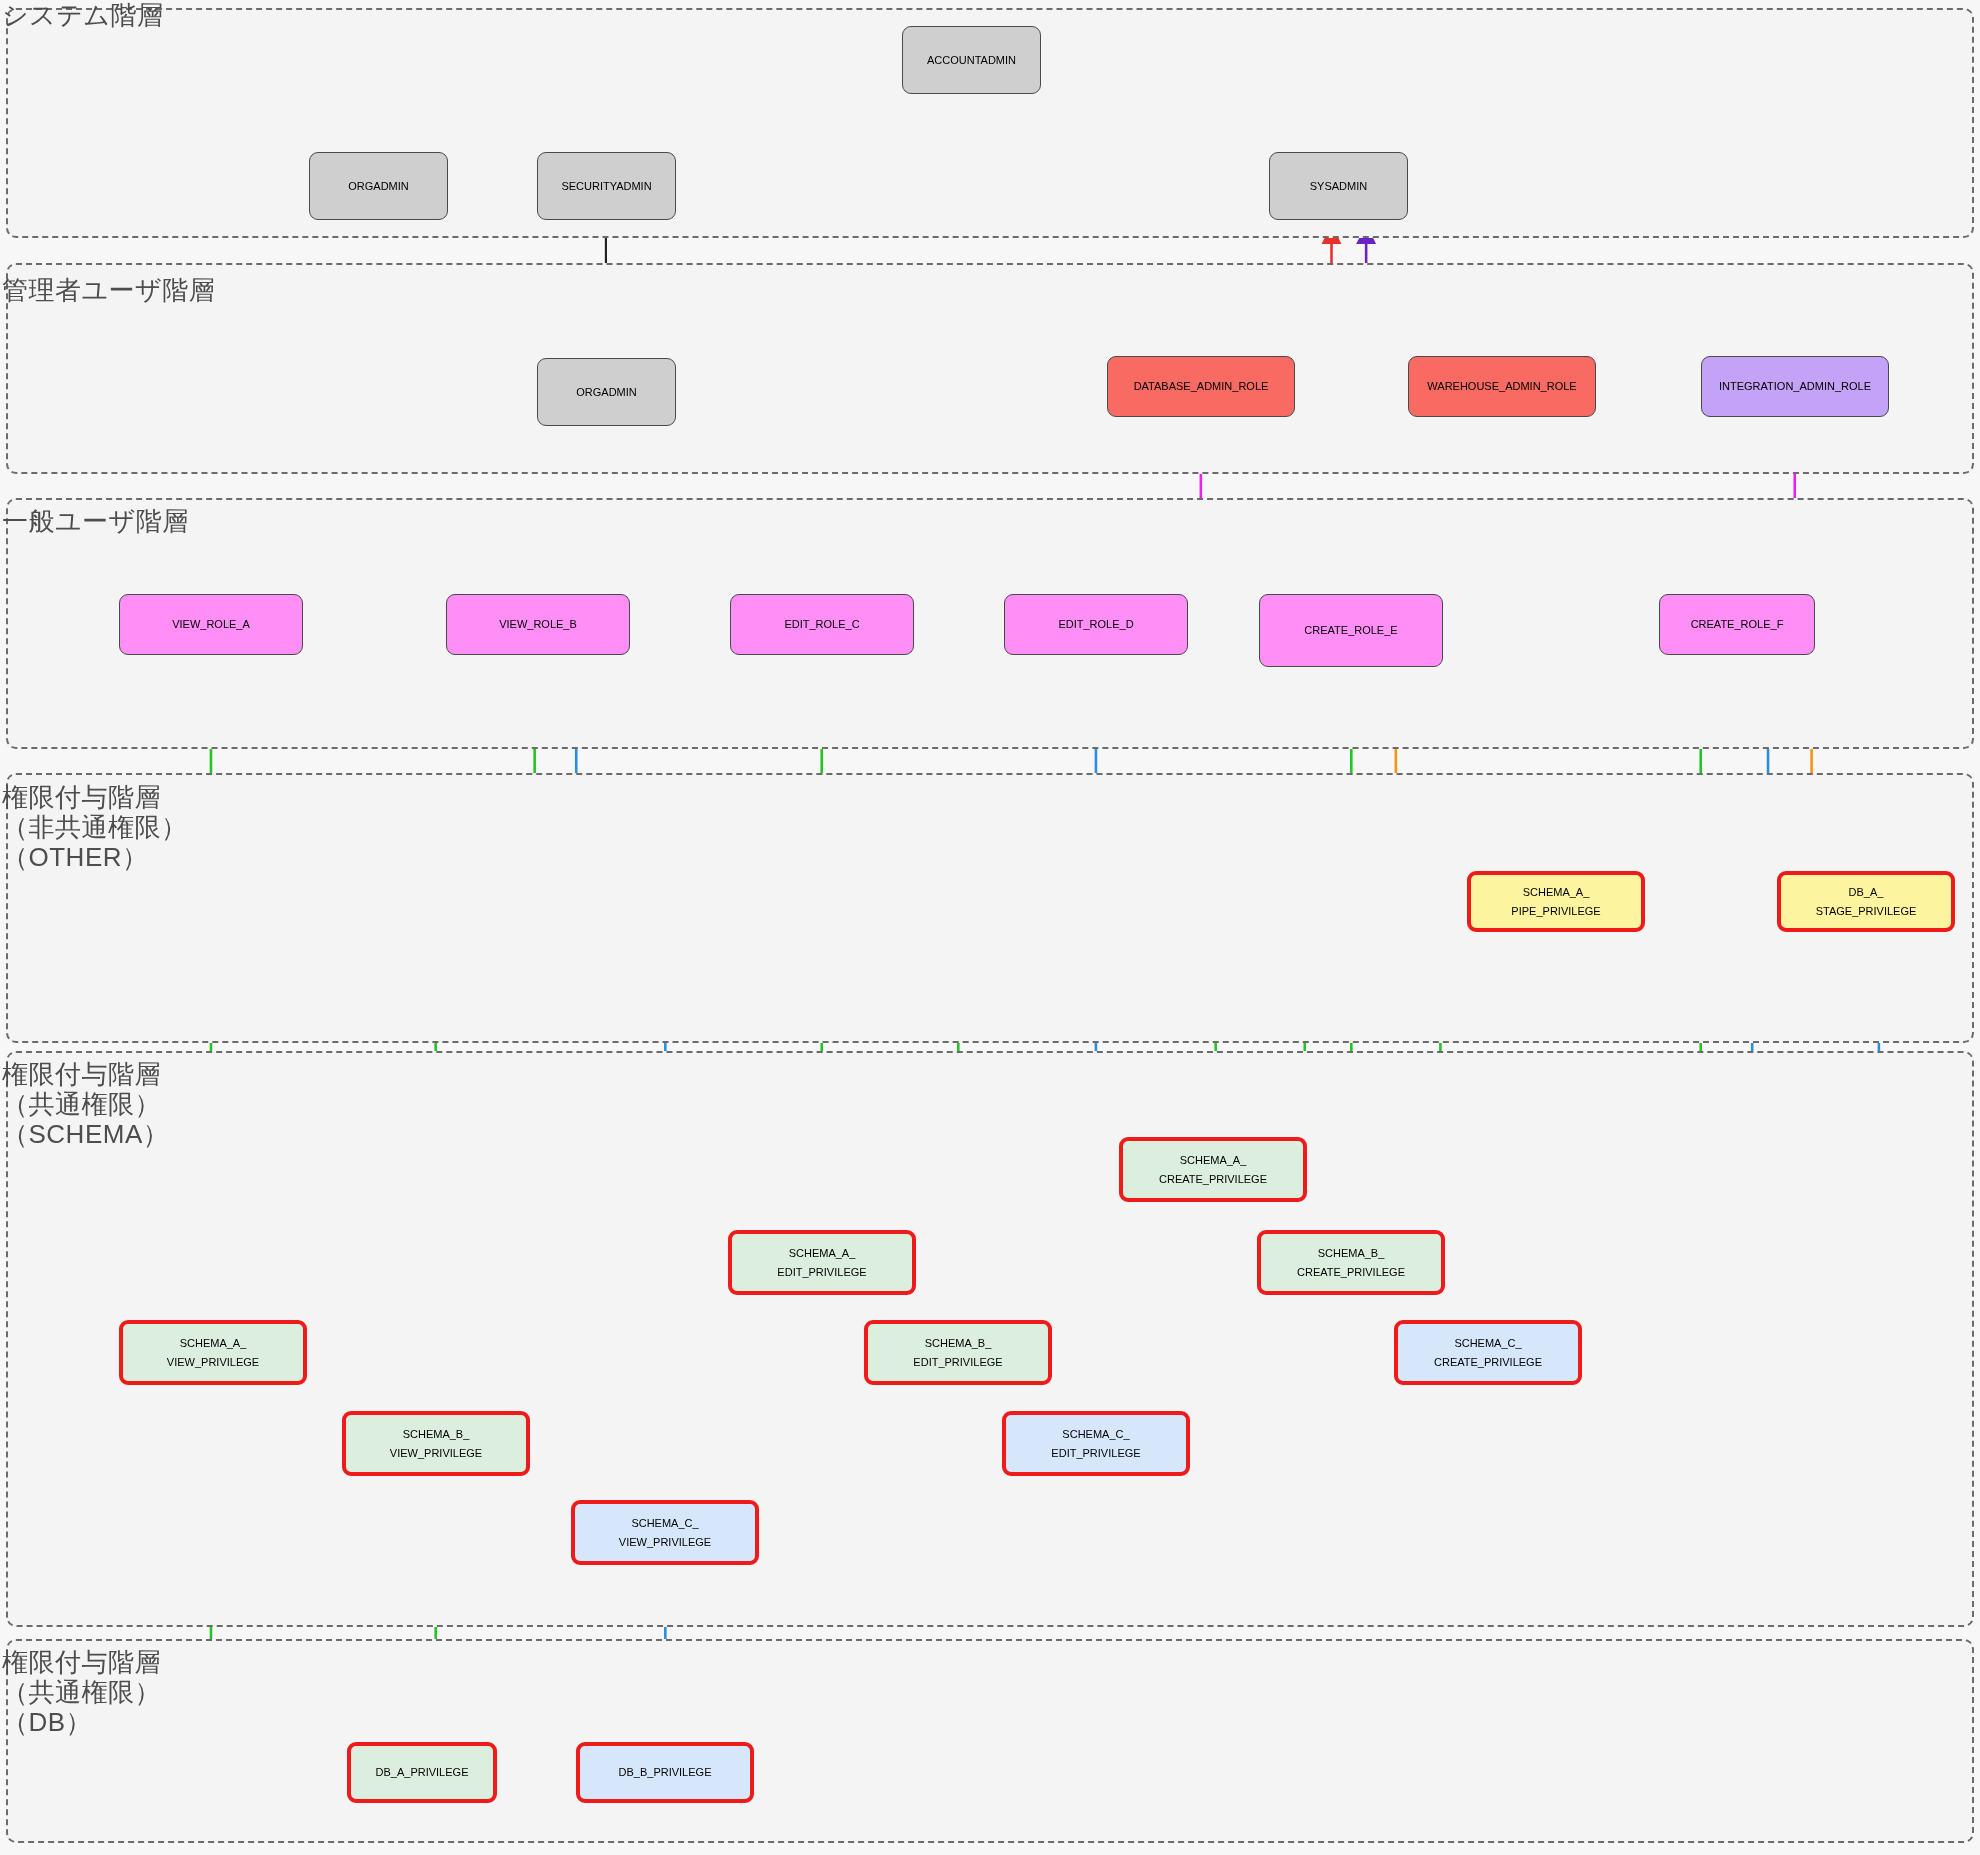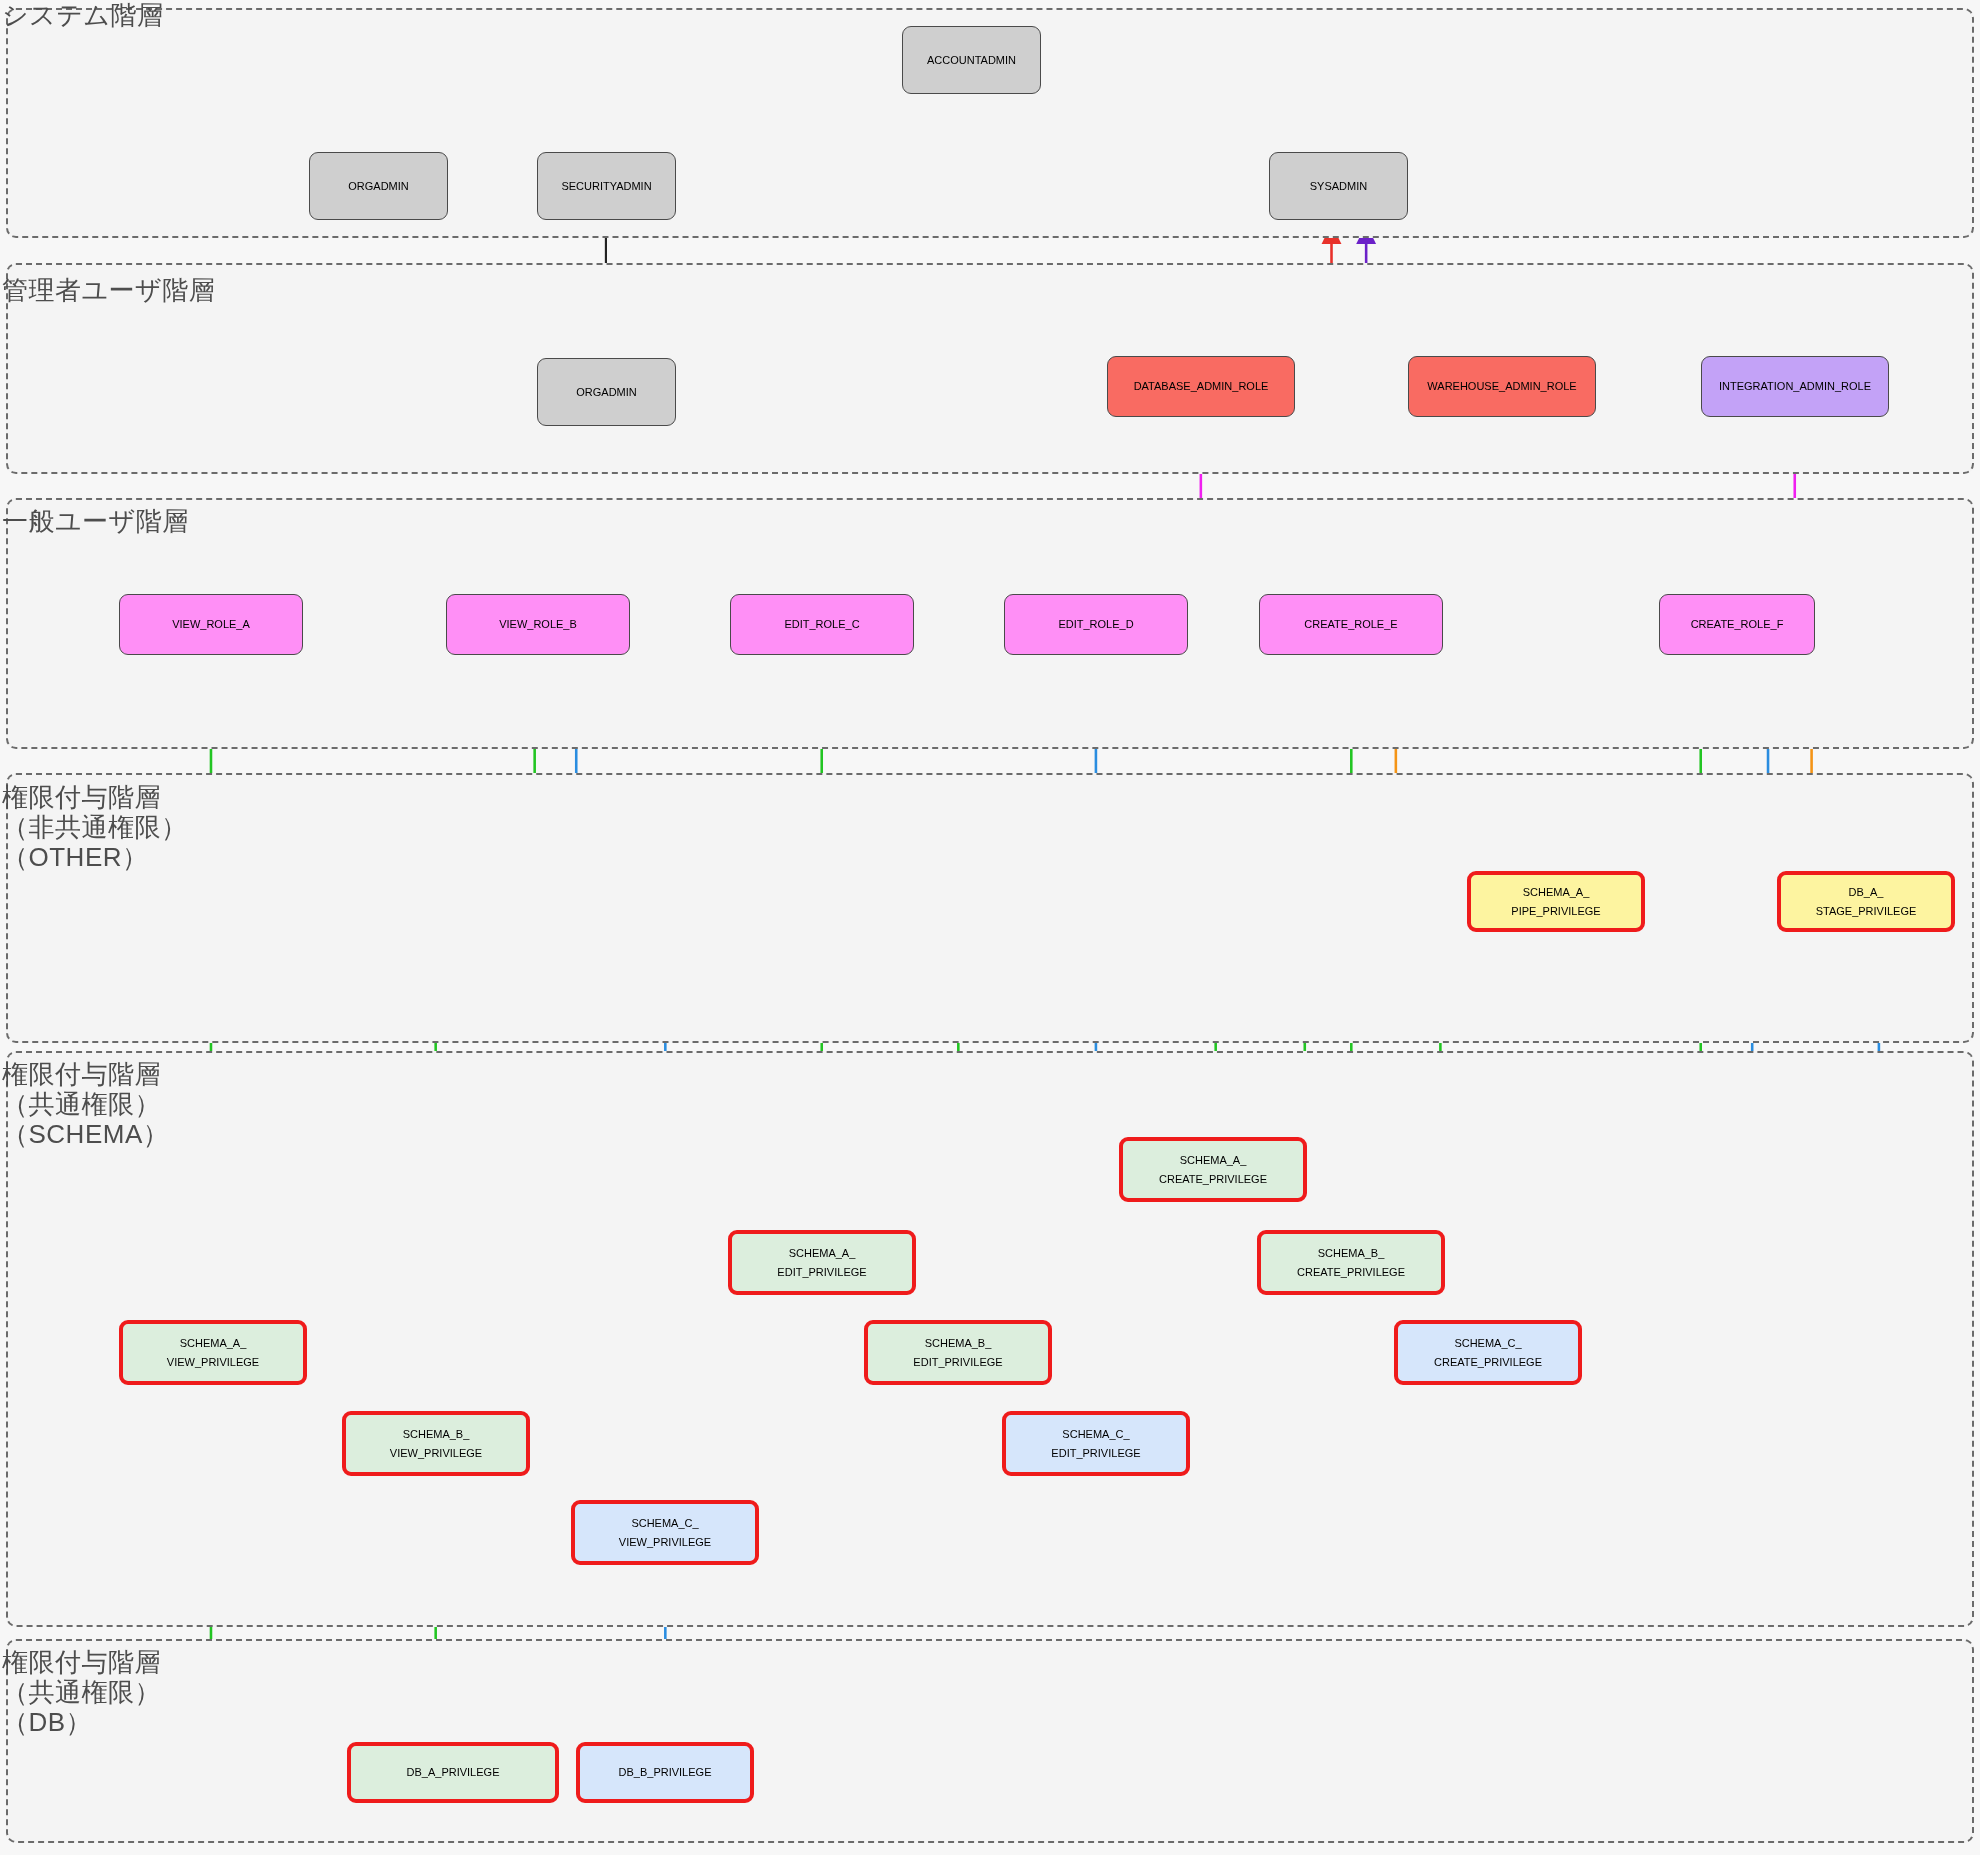--- a/index.html
+++ b/index.html
@@ -160,21 +160,21 @@
 
   <div class="node sys" style="left:537px; top:358px; width:139px; height:68px;">ORGADMIN</div>
   <div class="node adm-red" style="left:1107px; top:356px; width:188px; height:61px;">DATABASE_ADMIN_ROLE</div>
   <div class="node adm-red" style="left:1408px; top:356px; width:188px; height:61px;">WAREHOUSE_ADMIN_ROLE</div>
   <div class="node adm-purple overflow" style="left:1701px; top:356px; width:188px; height:61px;">INTEGRATION_ADMIN_ROLE</div>
 
   <div class="node role" style="left:119px;  top:594px; width:184px; height:61px;">VIEW_ROLE_A</div>
   <div class="node role" style="left:446px;  top:594px; width:184px; height:61px;">VIEW_ROLE_B</div>
   <div class="node role" style="left:730px;  top:594px; width:184px; height:61px;">EDIT_ROLE_C</div>
   <div class="node role" style="left:1004px; top:594px; width:184px; height:61px;">EDIT_ROLE_D</div>
-  <div class="node role" style="left:1259px; top:594px; width:184px; height:61px;text-align:center;">CREATE_ROLE_E</div>
+  <div class="node role" style="left:1259px; top:594px; width:184px; height:73px;text-align:center;">CREATE_ROLE_E</div>
   <div class="node role" style="left:1659px; top:594px; width:156px; height:61px;">CREATE_ROLE_F</div>
 
   <div class="node priv-yellow" style="left:1467px; top:871px; width:178px; height:61px;">SCHEMA_A_
 PIPE_PRIVILEGE</div>
   <div class="node priv-yellow" style="left:1777px; top:871px; width:178px; height:61px;">DB_A_
 STAGE_PRIVILEGE</div>
 
   <div class="node priv-green" style="left:1119px; top:1137px; width:188px; height:65px;">SCHEMA_A_
 CREATE_PRIVILEGE</div>
   <div class="node priv-green" style="left:1257px; top:1230px; width:188px; height:65px;">SCHEMA_B_
@@ -189,17 +189,17 @@
   <div class="node priv-blue" style="left:1002px; top:1411px; width:188px; height:65px;">SCHEMA_C_
 EDIT_PRIVILEGE</div>
 
   <div class="node priv-green" style="left:119px;  top:1320px; width:188px; height:65px;">SCHEMA_A_
 VIEW_PRIVILEGE</div>
   <div class="node priv-green" style="left:342px;  top:1411px; width:188px; height:65px;">SCHEMA_B_
 VIEW_PRIVILEGE</div>
   <div class="node priv-blue" style="left:571px;  top:1500px; width:188px; height:65px;">SCHEMA_C_
 VIEW_PRIVILEGE</div>
 
-  <div class="node priv-green" style="left:347px; top:1742px; width:212px; height:61px;">DB_A_PRIVILEGE</div>
+  <div class="node priv-green" style="left:347px; top:1742px; width:150px; height:61px;">DB_A_PRIVILEGE</div>
   <div class="node priv-blue" style="left:576px; top:1742px; width:178px; height:61px;">DB_B_PRIVILEGE</div>
 
 </div>
 
 
 </body></html>

